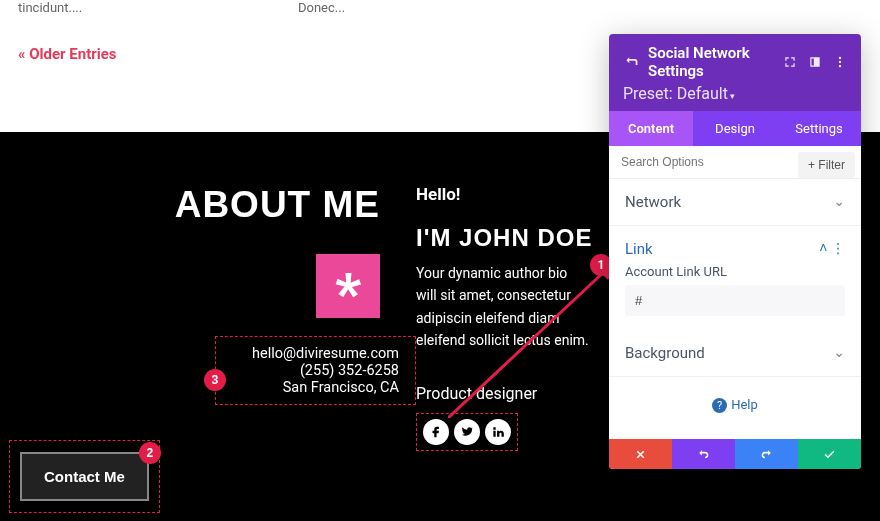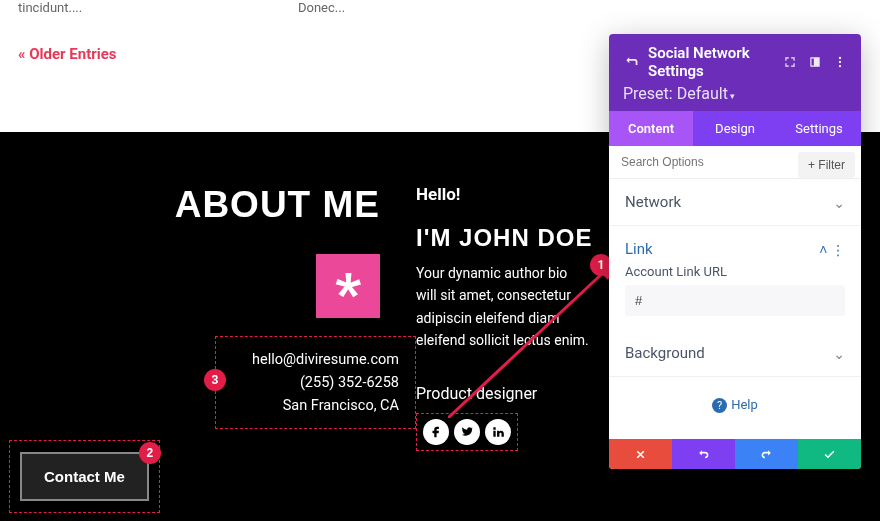--- a/index.html
+++ b/index.html
@@ -15,21 +15,21 @@
 .footer { background: #000; position: absolute; left: 0; right: 0; top: 132px; bottom: 0; padding: 52px 0 0 0; color: #fff; }
 .cols { display: flex; }
 .col-left { width: 416px; padding-left: 20px; text-align: right; }
 .col-right { padding-left: 0; width: 180px; }
 
 .about-title { font-size: 37px; font-weight: 900; letter-spacing: 1px; font-family: Arial Black, Arial, sans-serif; margin-bottom: 28px; padding-right: 36px; }
 .logo-sq { width: 64px; height: 64px; background: #ec4899; display: inline-flex; align-items: center; justify-content: center; margin-right: 36px; margin-bottom: 18px; }
 .logo-star { color: #fff; font-size: 56px; font-weight: 900; line-height: 1; transform: translateY(8px); }
 
 .contact-box { border: 1px dashed #e11d48; display: inline-block; text-align: right; padding: 8px 16px 8px 36px; position: relative; }
-.contact-line { margin: 6px 0; font-size: 14.5px; }
+.contact-line { margin: 0 0; font-size: 14.5px; }
 .badge3 { position: absolute; left: -12px; top: 32px; }
 
 .hello { font-weight: 700; font-size: 17px; margin-bottom: 20px; }
 .name { font-weight: 900; font-size: 24px; letter-spacing: 1px; font-family: Arial Black, Arial, sans-serif; margin-bottom: 10px; }
 .bio { font-size: 14px; line-height: 1.6; margin-bottom: 32px; width: 175px; }
 .role { font-weight: 400; font-size: 16px; margin-bottom: 10px; }
 .socials { border: 1px dashed #e11d48; display: inline-flex; gap: 5px; padding: 5px 6px; }
 .sicon { width: 26px; height: 26px; border-radius: 50%; background: #fff; display: inline-flex; align-items: center; justify-content: center; }
 .sicon svg { width: 14px; height: 14px; fill: #000; }
 
@@ -51,21 +51,21 @@
 
 .tabs { display: flex; background: #7e3ff2; }
 .tab { flex: 1; text-align: center; padding: 10px 16px; color: #fff; font-size: 13px; cursor: pointer; }
 .tab.active { background: #a855f7; font-weight: 600; }
 
 .search-row { display: flex; align-items: flex-end; border-bottom: 1px solid #eee; }
 .search-row input { flex: 1; border: none; padding: 9px 12px; font-size: 12px; color: #999; outline: none; }
 .filter-btn { border: none; background: #f3f3f3; font-size: 12px; color: #555; padding: 6px 10px; margin-right: 6px; border-radius: 3px; cursor: pointer; }
 .filter-btn::before { content: "+ "; }
 
-.section { padding: 14px 16px; border-bottom: 1px solid #f0f0f0; display: flex; align-items: flex-end; justify-content: space-between; cursor: pointer; }
+.section { padding: 14px 16px; border-bottom: 1px solid #f0f0f0; display: flex; align-items: flex-start; justify-content: space-between; cursor: pointer; }
 .sec-title { font-size: 15px; color: #4a5568; }
 .sec-title.active { color: #2b6cb0; }
 .chev { color: #888; }
 .sec-extra { color: #2b6cb0; }
 
 .link-body { padding: 0 16px 14px; }
 .field-label { font-size: 13px; color: #4a5568; margin-bottom: 6px; }
 .field-input { background: #f7f7f9; border: none; border-radius: 3px; padding: 8px 10px; width: 100%; font-size: 13px; color: #444; }
 
 .help { text-align: center; padding: 20px 0 26px; color: #2b6cb0; font-size: 13px; cursor: pointer; }

